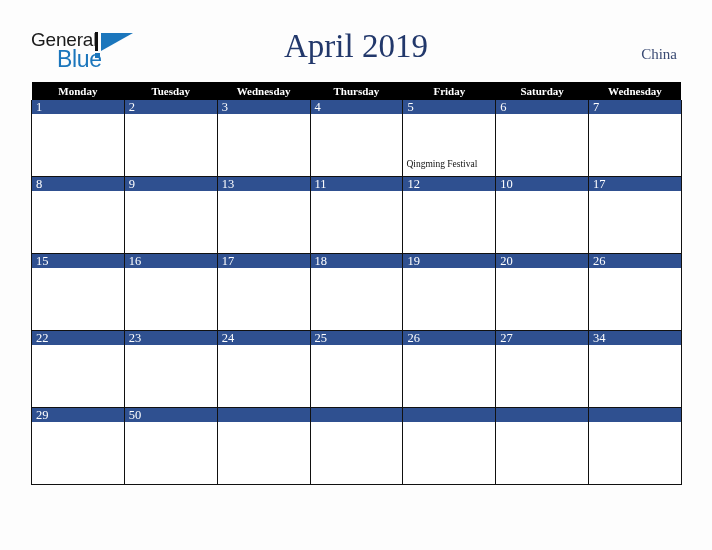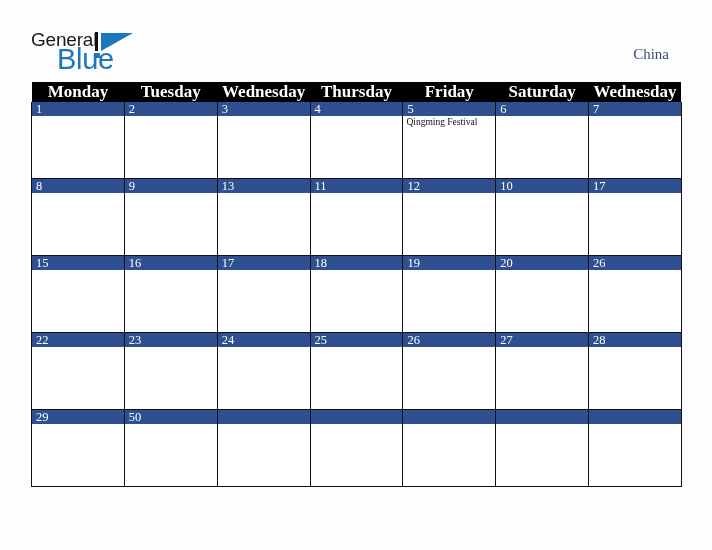--- a/index.html
+++ b/index.html
@@ -41,21 +41,21 @@
     color: #1a1a1a;
     letter-spacing: -0.2px;
     line-height: 19px;
     white-space: nowrap;
   }
   #logo-blue {
     position: absolute;
     left: 26px;
     top: 18px;
     font-family: "Liberation Sans", sans-serif;
-    font-size: 29px;
+    font-size: 23px;
     color: #1b76bc;
     letter-spacing: -0.3px;
     line-height: 22px;
     white-space: nowrap;
   }
   #logo-mark {
     position: absolute;
     left: 64px;
     top: 2px;
     width: 50px;
@@ -71,21 +71,21 @@
     text-align: center;
     font-size: 33px;
     color: #22386b;
     font-family: "Liberation Serif", serif;
     line-height: 40px;
   }
 
   
   #country {
     position: absolute;
-    right: 43px;
+    right: 35px;
     top: 45px;
     font-size: 15px;
     color: #3a4a73;
     font-family: "Liberation Serif", serif;
     line-height: 18px;
   }
 
   
   #calendar {
     position: absolute;
@@ -97,21 +97,21 @@
     border-collapse: collapse;
     table-layout: fixed;
     width: 650px;
   }
   table.cal col { width: 92.857px; }
 
   thead th {
     background: #000000;
     color: #ffffff;
     font-family: "Liberation Serif", serif;
-    font-size: 17px;
+    font-size: 11px;
     font-weight: bold;
     height: 18px;
     padding: 0;
     text-align: center;
     border: none;
   }
 
   td.daycell {
     padding: 0;
     margin: 0;
@@ -136,20 +136,21 @@
     padding-left: 4px;
     box-sizing: content-box;
     white-space: nowrap;
   }
   .daynum.empty { color: transparent; }
 
   .events {
     display: block;
     padding: 1px 2px 0 3px;
     min-height: 4px;
+    margin-top: 44px;
   }
   .event {
     display: block;
     font-family: "Liberation Serif", serif;
     font-size: 9.5px;
     line-height: 11px;
     color: #111111;
     white-space: nowrap;
     overflow: hidden;
   }
@@ -164,20 +165,21 @@
     <span id="logo-blue">Blue</span>
     <span id="logo-mark">
       <svg width="50" height="26" viewBox="0 0 50 26" xmlns="http://www.w3.org/2000/svg">
         <rect x="0" y="0" width="3" height="19" fill="#111111"></rect>
         <rect x="0" y="21" width="5" height="5" fill="#1b76bc"></rect>
         <polygon points="6,1 38,1 6,19" fill="#1b76bc"></polygon>
       </svg>
     </span>
   </div>
 
+  <div id="title">April 2019</div>
 
   <div id="country">China</div>
 
 </div>
 
 <div id="calendar">
   <table class="cal">
     <colgroup>
       <col>
         <col>
@@ -310,21 +312,21 @@
           </td>
           <td class="daycell">
             <span class="daynum">26</span>
             <span class="events"></span>
           </td>
           <td class="daycell">
             <span class="daynum">27</span>
             <span class="events"></span>
           </td>
           <td class="daycell">
-            <span class="daynum">28</span>
+            <span class="daynum">34</span>
             <span class="events"></span>
           </td>
         </tr>
         <tr class="week">
           <td class="daycell">
             <span class="daynum">29</span>
             <span class="events"></span>
           </td>
           <td class="daycell">
             <span class="daynum">50</span>

